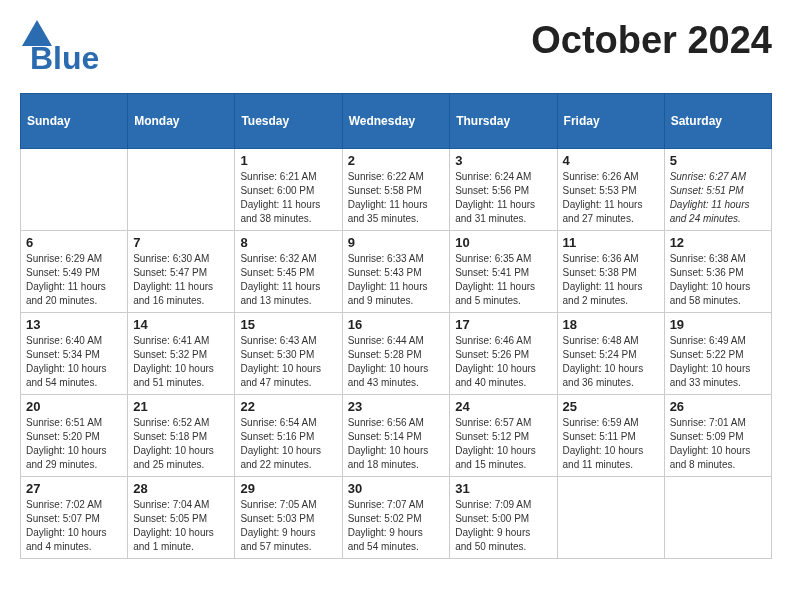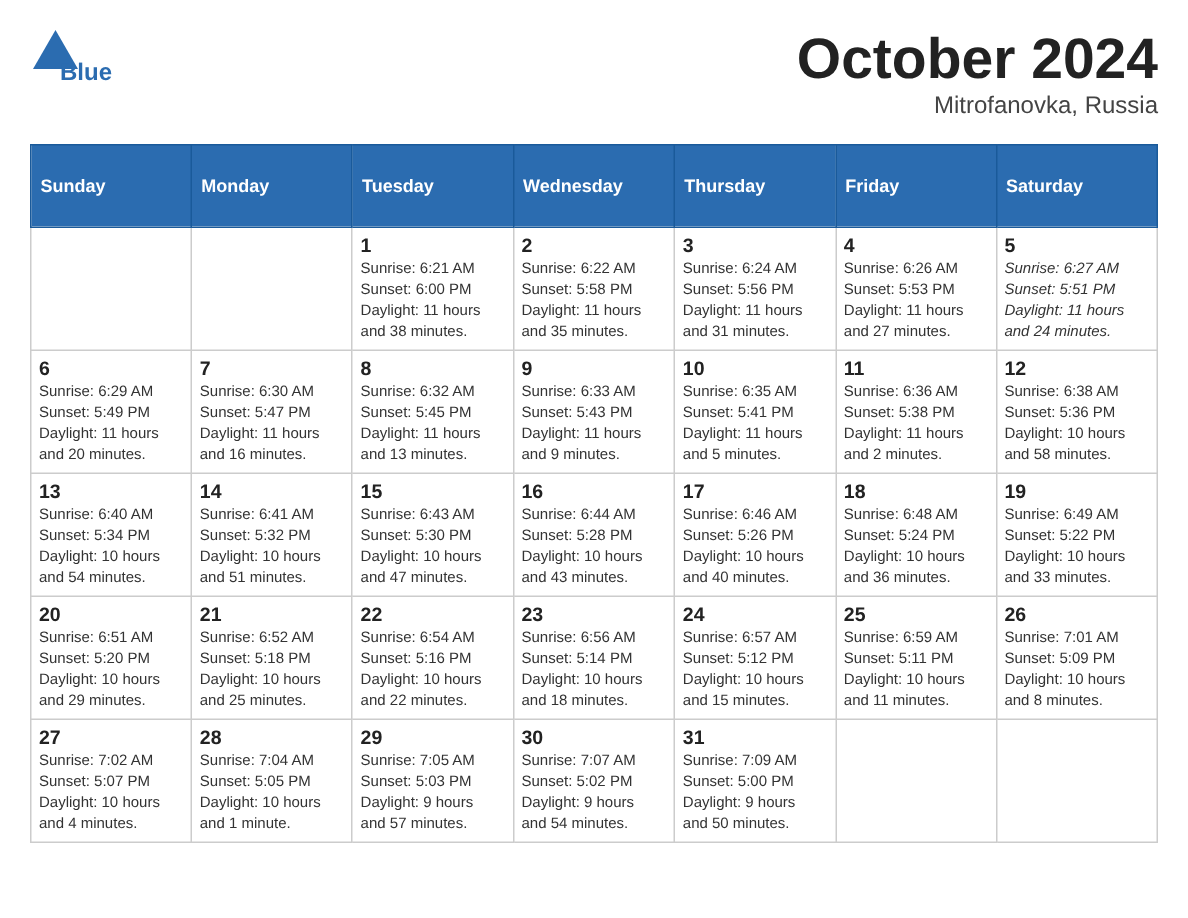--- a/index.html
+++ b/index.html
@@ -84,25 +84,24 @@
 </head>
 <body>
 
 <div class="header">
   <div class="logo">
     <div style="display:flex;align-items:center;gap:0px;">
       <svg width="30" height="26" viewBox="0 0 30 26" style="margin-left:2px;">
         <polygon points="0,26 15,0 30,26" fill="#2b6cb0"></polygon>
       </svg>
     </div>
-    <span style="font-size:16px;font-weight:bold;color:#2b6cb0;margin-top:-6px;margin-left:20px;">Blue</span>
+    <span style="font-size:32px;font-weight:bold;color:#2b6cb0;margin-top:-6px;margin-left:10px;">Blue</span>
   </div>
   <div class="title-block">
     <div class="month-title">October 2024</div>
-    <div class="subtitle">Mitrofanovka, Russia</div>
   </div>
 </div>
 
 <table>
   <thead>
     <tr>
     <th>Sunday</th>
         <th>Monday</th>
         <th>Tuesday</th>
         <th>Wednesday</th>

